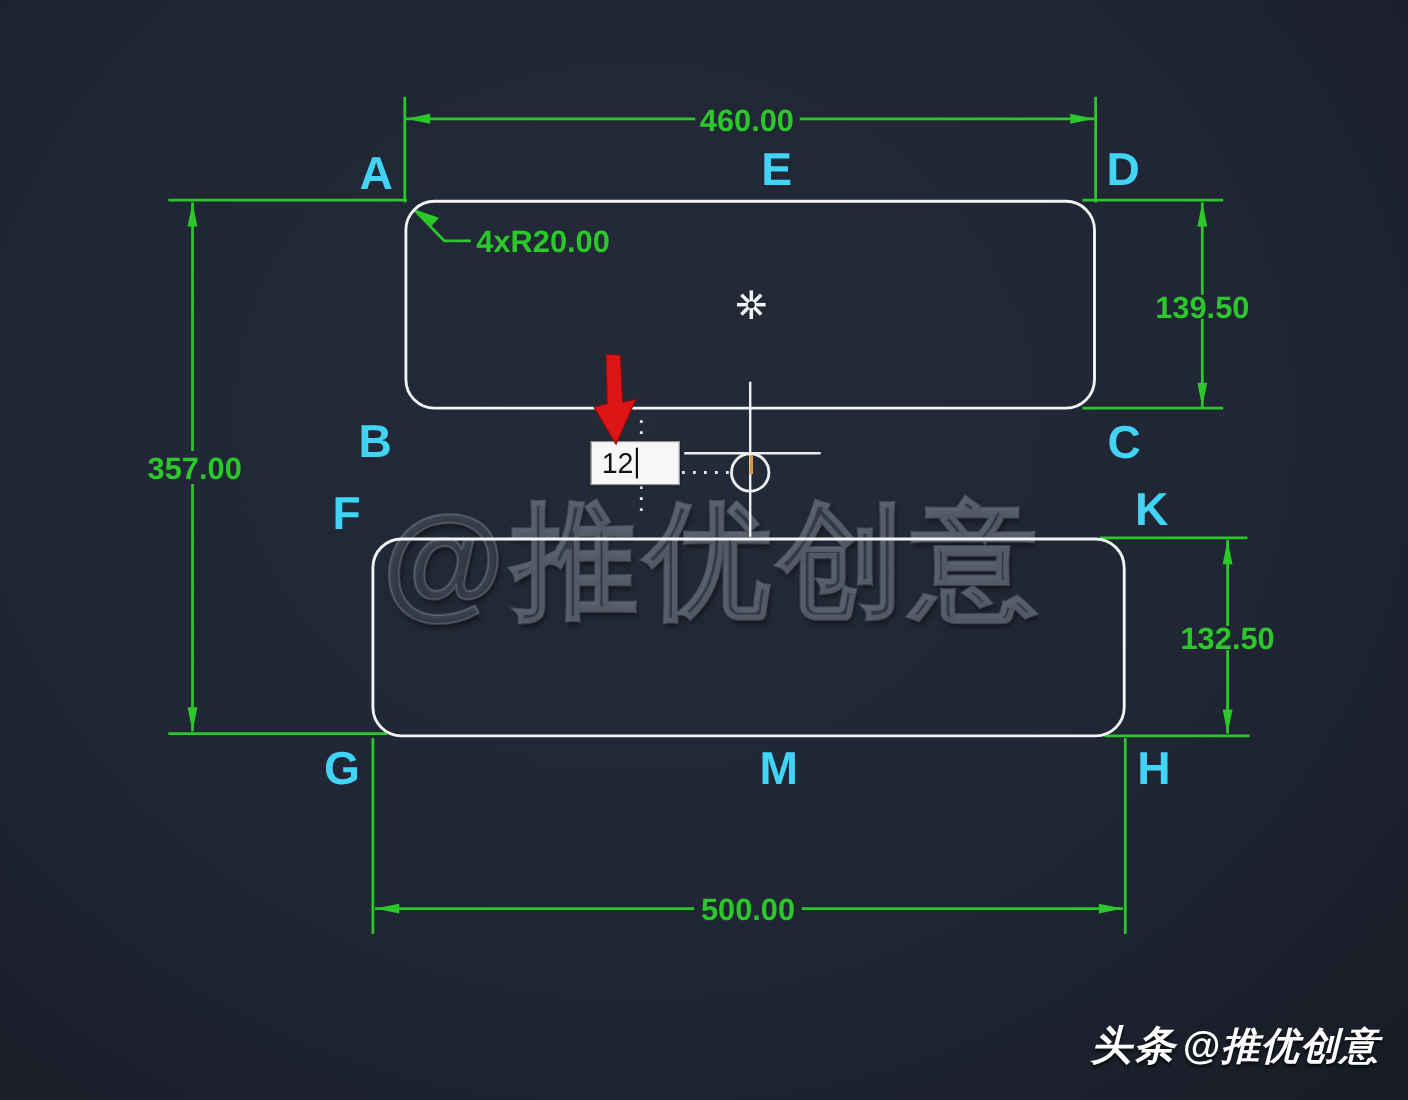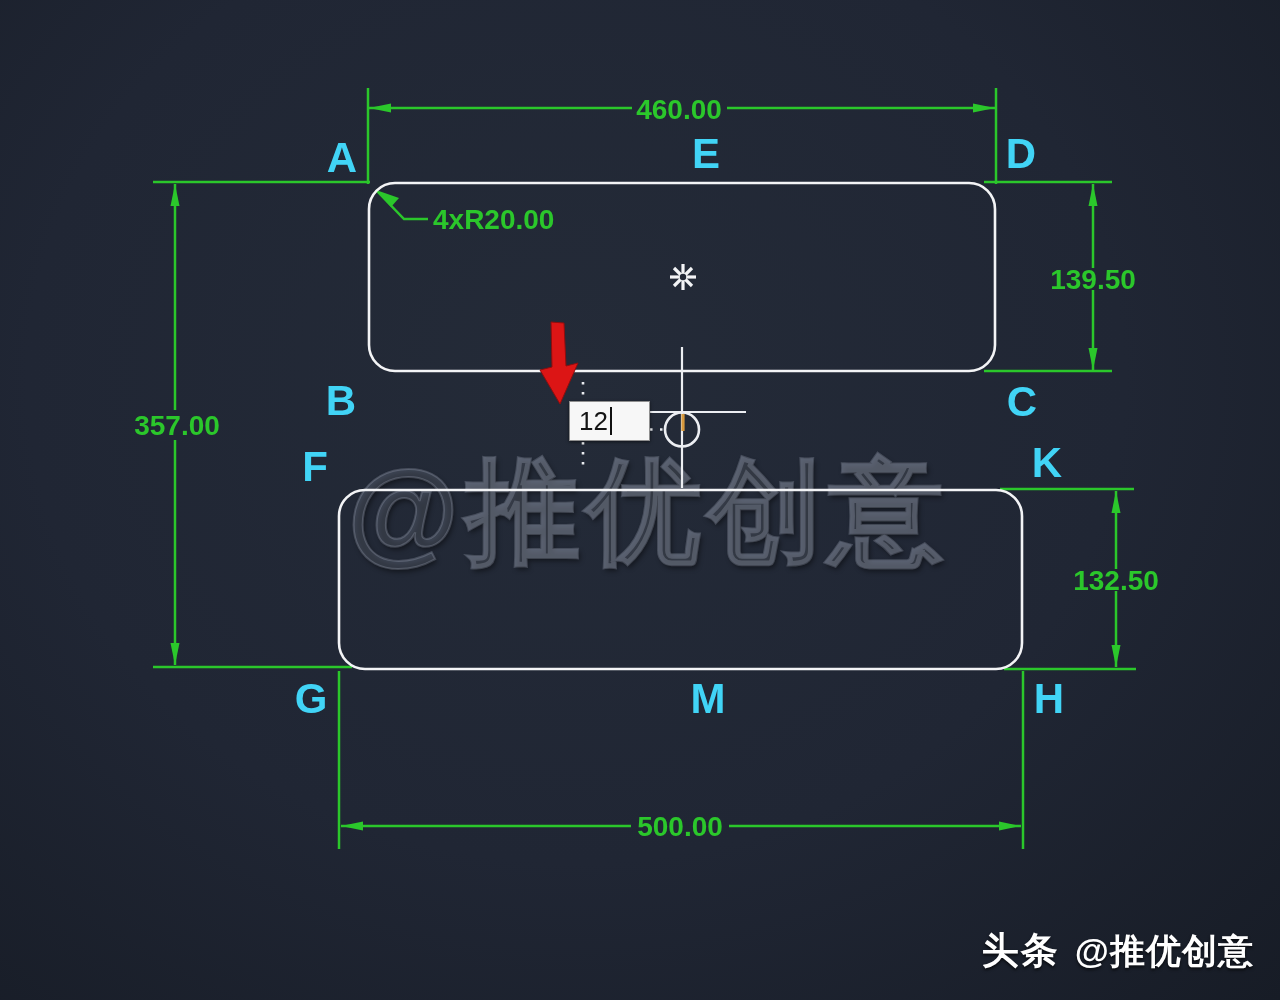--- a/index.html
+++ b/index.html
@@ -13,28 +13,28 @@
     font-size:115px;font-weight:700;letter-spacing:6px;line-height:1;white-space:nowrap;
     color:rgba(125,135,155,0.30);
     -webkit-text-stroke:2px rgba(168,176,194,0.28);
     text-shadow:2px 3px 5px rgba(0,0,0,0.45);
     z-index:1;user-select:none;
   }
   .cad-svg{position:absolute;left:0;top:0;z-index:2;}
   .dyn-input{
     position:absolute;left:537px;top:401px;width:81px;height:40px;box-sizing:border-box;
     background:#f7f7f7;border:1px solid #8f8f8f;box-shadow:0 1px 3px rgba(0,0,0,0.55);
-    display:flex;align-items:center;padding-left:9px;z-index:3;margin-left:32px;
+    display:flex;align-items:center;padding-left:9px;z-index:3;
   }
   .dyn-input .val{font-size:26px;color:#141414;line-height:1;}
   .dyn-input .caret{width:2px;height:28px;background:#111;margin-left:2px;}
   .arrow-svg{position:absolute;left:530px;top:315px;z-index:4;}
   .footer{
-    position:absolute;top:926px;right:26px;z-index:5;display:flex;align-items:baseline;gap:15px;
-    color:#ffffff;text-shadow:0 2px 3px rgba(0,0,0,0.65);white-space:nowrap;
+    position:absolute;top:926px;right:26px;z-index:5;display:flex;align-items:baseline;gap:5px;
+    color:#ffffff;text-shadow:0 2px 3px rgba(0,0,0,0.65);white-space:nowrap;font-style:italic;
   }
   .footer .brand{font-size:37px;font-weight:900;letter-spacing:2px;}
   .footer .handle{font-size:35px;font-weight:700;letter-spacing:1px;}
   text.dim{font-family:"Liberation Sans",sans-serif;font-size:28px;font-weight:700;fill:#2bc72b;}
   text.pt{font-family:"Liberation Sans",sans-serif;font-size:42px;font-weight:700;fill:#41d4f6;}
 </style>
 </head>
 <body>
 
 <div class="stage">

